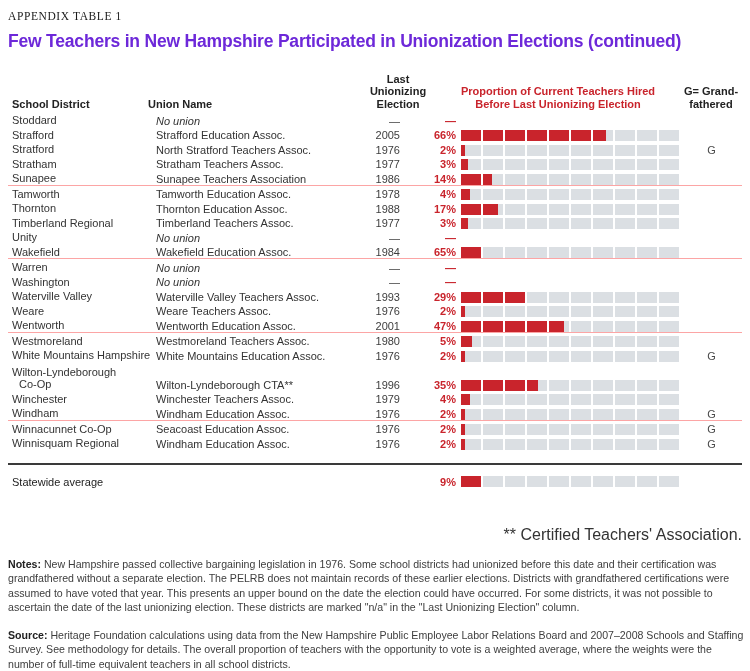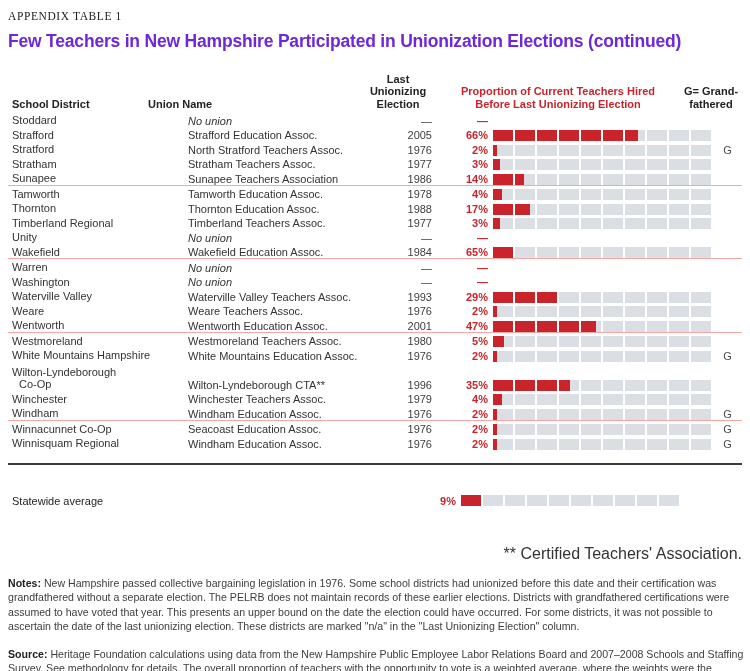--- a/index.html
+++ b/index.html
@@ -31,35 +31,35 @@
   .h-grand { left: 659px; width: 88px; text-align: center; }
 
   
   .row { display: flex; align-items: flex-end; height: 14.5px;
          font-size: 11px; color: #333; padding-left: 4px; }
   .row.tall { height: 29px; }
   .row.rule-after { border-bottom: 1px solid #fca5a5; height: 15.5px; }
   .c-district { width: 144px; line-height: 12.5px; }
   .c-district .l2 { padding-left: 7px; }
   .c-district .l2:empty { display: none; }
-  .c-union { width: 212px; margin-left: 32px; }
+  .c-union { width: 212px; }
   .c-union.no-union { font-style: italic; }
   .c-year { width: 32px; text-align: right; color: #3d3d3d; }
   .c-pct { width: 56px; text-align: right; font-weight: bold; color: var(--red); }
   .c-bar { width: 225px; padding-left: 5px; }
   .bar { position: relative; width: 220px; height: 11px; }
   .bar-bg { position: absolute; inset: 0;
             background: repeating-linear-gradient(to right, var(--bargray) 0 20px, #fff 20px 22px); }
   .bar-fill { position: absolute; left: 0; top: 0; bottom: 0;
               background: repeating-linear-gradient(to right, var(--red) 0 20px, #fff 20px 22px); }
   .c-g { flex: 1; text-align: center; color: #4a4a4a; }
 
   .heavy-rule { height: 2px; background: #3a3a3a; margin-top: 13px; }
 
-  .statewide { display: flex; align-items: center; height: 20px; margin-top: 26px;
+  .statewide { display: flex; align-items: center; height: 20px; margin-top: 7px;
                font-size: 11px; padding-left: 4px; color: #222; }
   .statewide .sw-label { width: 388px; }
   .statewide .sw-pct { width: 56px; text-align: right; font-weight: bold; color: var(--red); }
 
   .footnote { margin-top: 34px; font-size: 16px; color: #333; padding-left: 0px; text-align: right; }
 
   .para { margin-top: 13px; font-size: 10.6px; line-height: 14.6px; color: #3d3d3d; width: 742px; }
   .para .b { font-weight: bold; color: #222; }
 
   .footer { display: flex; justify-content: flex-end; align-items: center;

